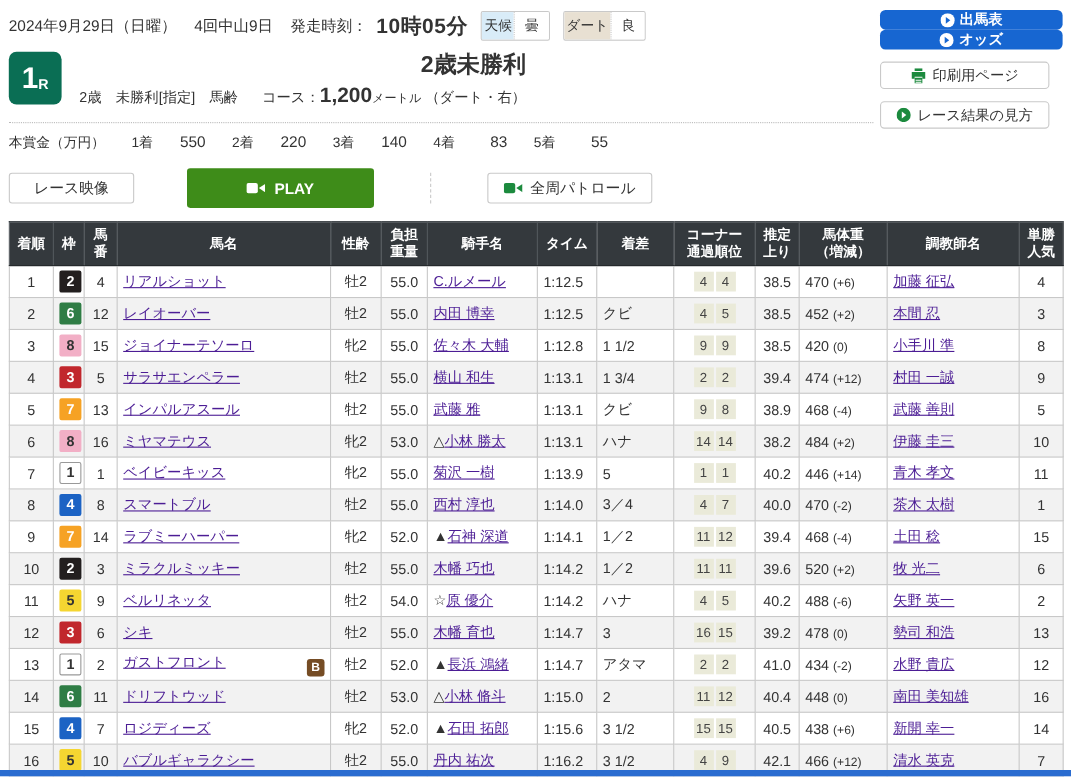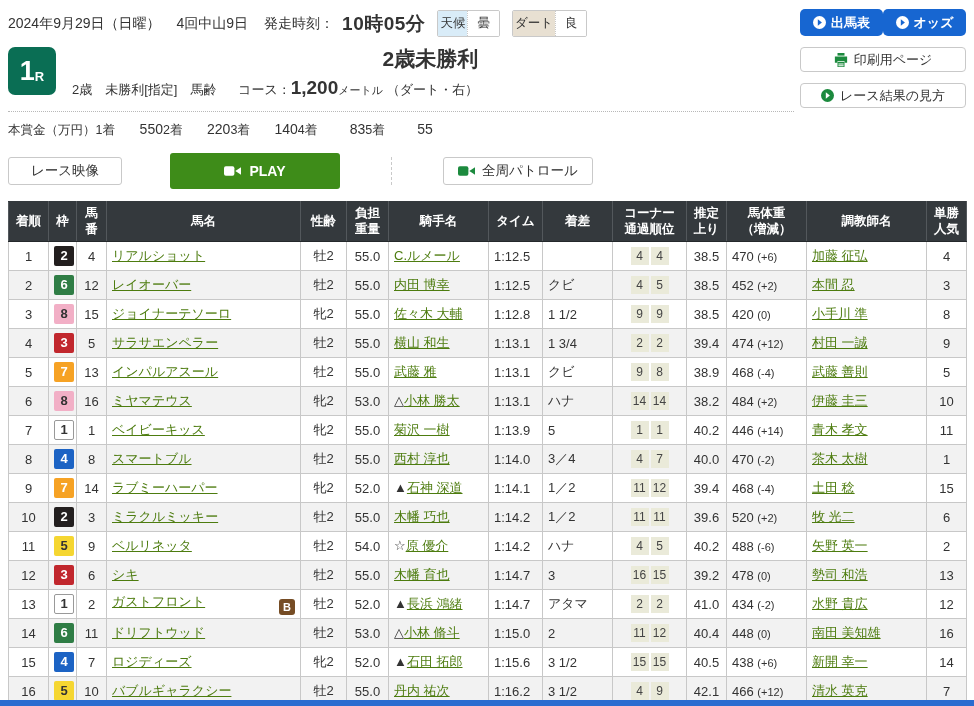--- a/index.html
+++ b/index.html
@@ -14,43 +14,43 @@
   .sp { margin-left: 16px; }
   .start-time { font-size: 19px; font-weight: bold; margin-left: 8px; letter-spacing: .5px; }
   .badge { display: inline-flex; border: 1px solid #c9c9c9; margin-left: 12px; font-size: 12.5px; border-radius: 2px; overflow: hidden; align-items: stretch; }
   .badge .lbl { padding: 4px 2px; }
   .badge .val { padding: 4px 9px; background: #fff; border-left: 1px dotted #c9c9c9; }
   .weather .lbl { background: #d9ecf8; }
   .track .lbl { background: #e8e0d2; }
 
   
   .right-col { position: absolute; top: 9px; right: 8px; width: 166px; }
-  .blue-row { display: flex; gap: 0; }
+  .blue-row { display: flex; gap: 0; flex-direction: column; }
   .btn-blue { flex: 1; height: 27px; background: #1766d1; color: #fff; font-weight: bold; font-size: 13px;
     border-radius: 5px; display: flex; align-items: center; justify-content: center; gap: 5px; cursor: pointer; }
-  .btn-white { width: 166px; height: 25px; background: #fff; border: 1px solid #c9c9c9; border-radius: 4px;
+  .btn-white { width: 154px; height: 25px; background: #fff; border: 1px solid #c9c9c9; border-radius: 4px;
     display: flex; align-items: center; justify-content: center; gap: 6px; font-size: 13px; margin-top: 11px; cursor: pointer; }
 
   
   .race-head { display: flex; margin: 10px 8px 0 8px; padding-bottom: 12px; width: 786px; border-bottom: 1px dotted #b8b8b8; }
   .race-badge { width: 48px; height: 48px; background: #0a6e54; border-radius: 7px; color: #fff;
     display: flex; align-items: center; justify-content: center; flex: none; }
   .race-badge .num { font-size: 27px; font-weight: bold; line-height: 1; }
   .race-badge .r { font-size: 13px; font-weight: bold; margin-top: 10px; }
   .race-info { margin-left: 16px; }
   .race-title { font-size: 21px; font-weight: bold; line-height: 1.1; text-align: right; }
   .race-cond { font-size: 13px; margin-top: 7px; }
   .course-label { margin-left: 18px; }
   .course-dist { font-size: 19px; font-weight: bold; }
   .course-unit { font-size: 11px; }
 
   
   .prize-row { margin: 9px 8px 0 8px; display: flex; align-items: baseline; font-size: 13px; }
   .prize-label { font-size: 12.5px; }
-  .prize-place { font-size: 12.5px; }
+  .prize-place { margin-left: 24px; font-size: 12.5px; }
   .prize-amount { display: inline-block; width: 48px; text-align: right; font-size: 14px; }
 
   
   .video-row { margin: 14px 8px 12px 8px; display: flex; align-items: center; gap: 36px; }
   .btn-video { width: 114px; height: 28px; background: #fff; border: 1px solid #c9c9c9; border-radius: 3px;
     display: flex; align-items: center; justify-content: center; font-size: 13.5px; cursor: pointer; }
   .btn-play { width: 170px; height: 36px; background: #3e8c19; color: #fff; font-weight: bold; font-size: 14px;
     border-radius: 3px; margin-left: 12px; display: flex; align-items: center; justify-content: center; gap: 8px; cursor: pointer; }
   .vdivider { border-left: 1px dashed #c9c9c9; height: 28px; margin: 0 15px; }
   .btn-patrol { width: 150px; height: 28px; background: #fff; border: 1px solid #c9c9c9; border-radius: 3px;
@@ -58,21 +58,21 @@
 
   
   table { border-collapse: collapse; table-layout: fixed; width: 958px; margin: 0 8px; padding-left: 13px; }
   th { background: #34393d; color: #fff; font-size: 12.5px; font-weight: bold; text-align: center;
     white-space: pre-line; border: 1px solid #53585c; border-top-color: #34393d; border-bottom-color: #24282b;
     padding: 2px 1px; height: 40px; line-height: 1.25; }
   td { border: 1px solid #c8c8c8; height: 29px; padding: 0 5px; font-size: 13px; background: #fff; }
   tr.even td { background: #f2f2f2; }
   .c-center { text-align: center; }
   .c-left { text-align: left; }
-  a.lnk { color: #4d7c0f; text-decoration: underline; cursor: pointer; }
+  a.lnk { color: #4c1d95; text-decoration: underline; cursor: pointer; }
   .waku { display: inline-block; width: 20px; height: 20px; line-height: 20px; text-align: center;
     font-weight: bold; font-size: 13px; border-radius: 2px; vertical-align: middle; }
   .corner-box { display: inline-block; min-width: 18px; height: 18px; line-height: 18px; background: #eaead9;
     color: #444; font-size: 12px; text-align: center; padding: 0 2px; margin: 0 1px; }
   .bw-diff { font-size: 11px; }
   .b-badge { float: right; width: 16px; height: 16px; line-height: 16px; background: #754c24; color: #fff;
     font-size: 11px; font-weight: bold; text-align: center; border-radius: 3px; margin-top: 6px; }
 
   .bottom-bar { position: absolute; left: 0; bottom: 0; width: 974px; height: 6px; background: #2a6cd0; }
   .icon { display: inline-flex; align-items: center; }

